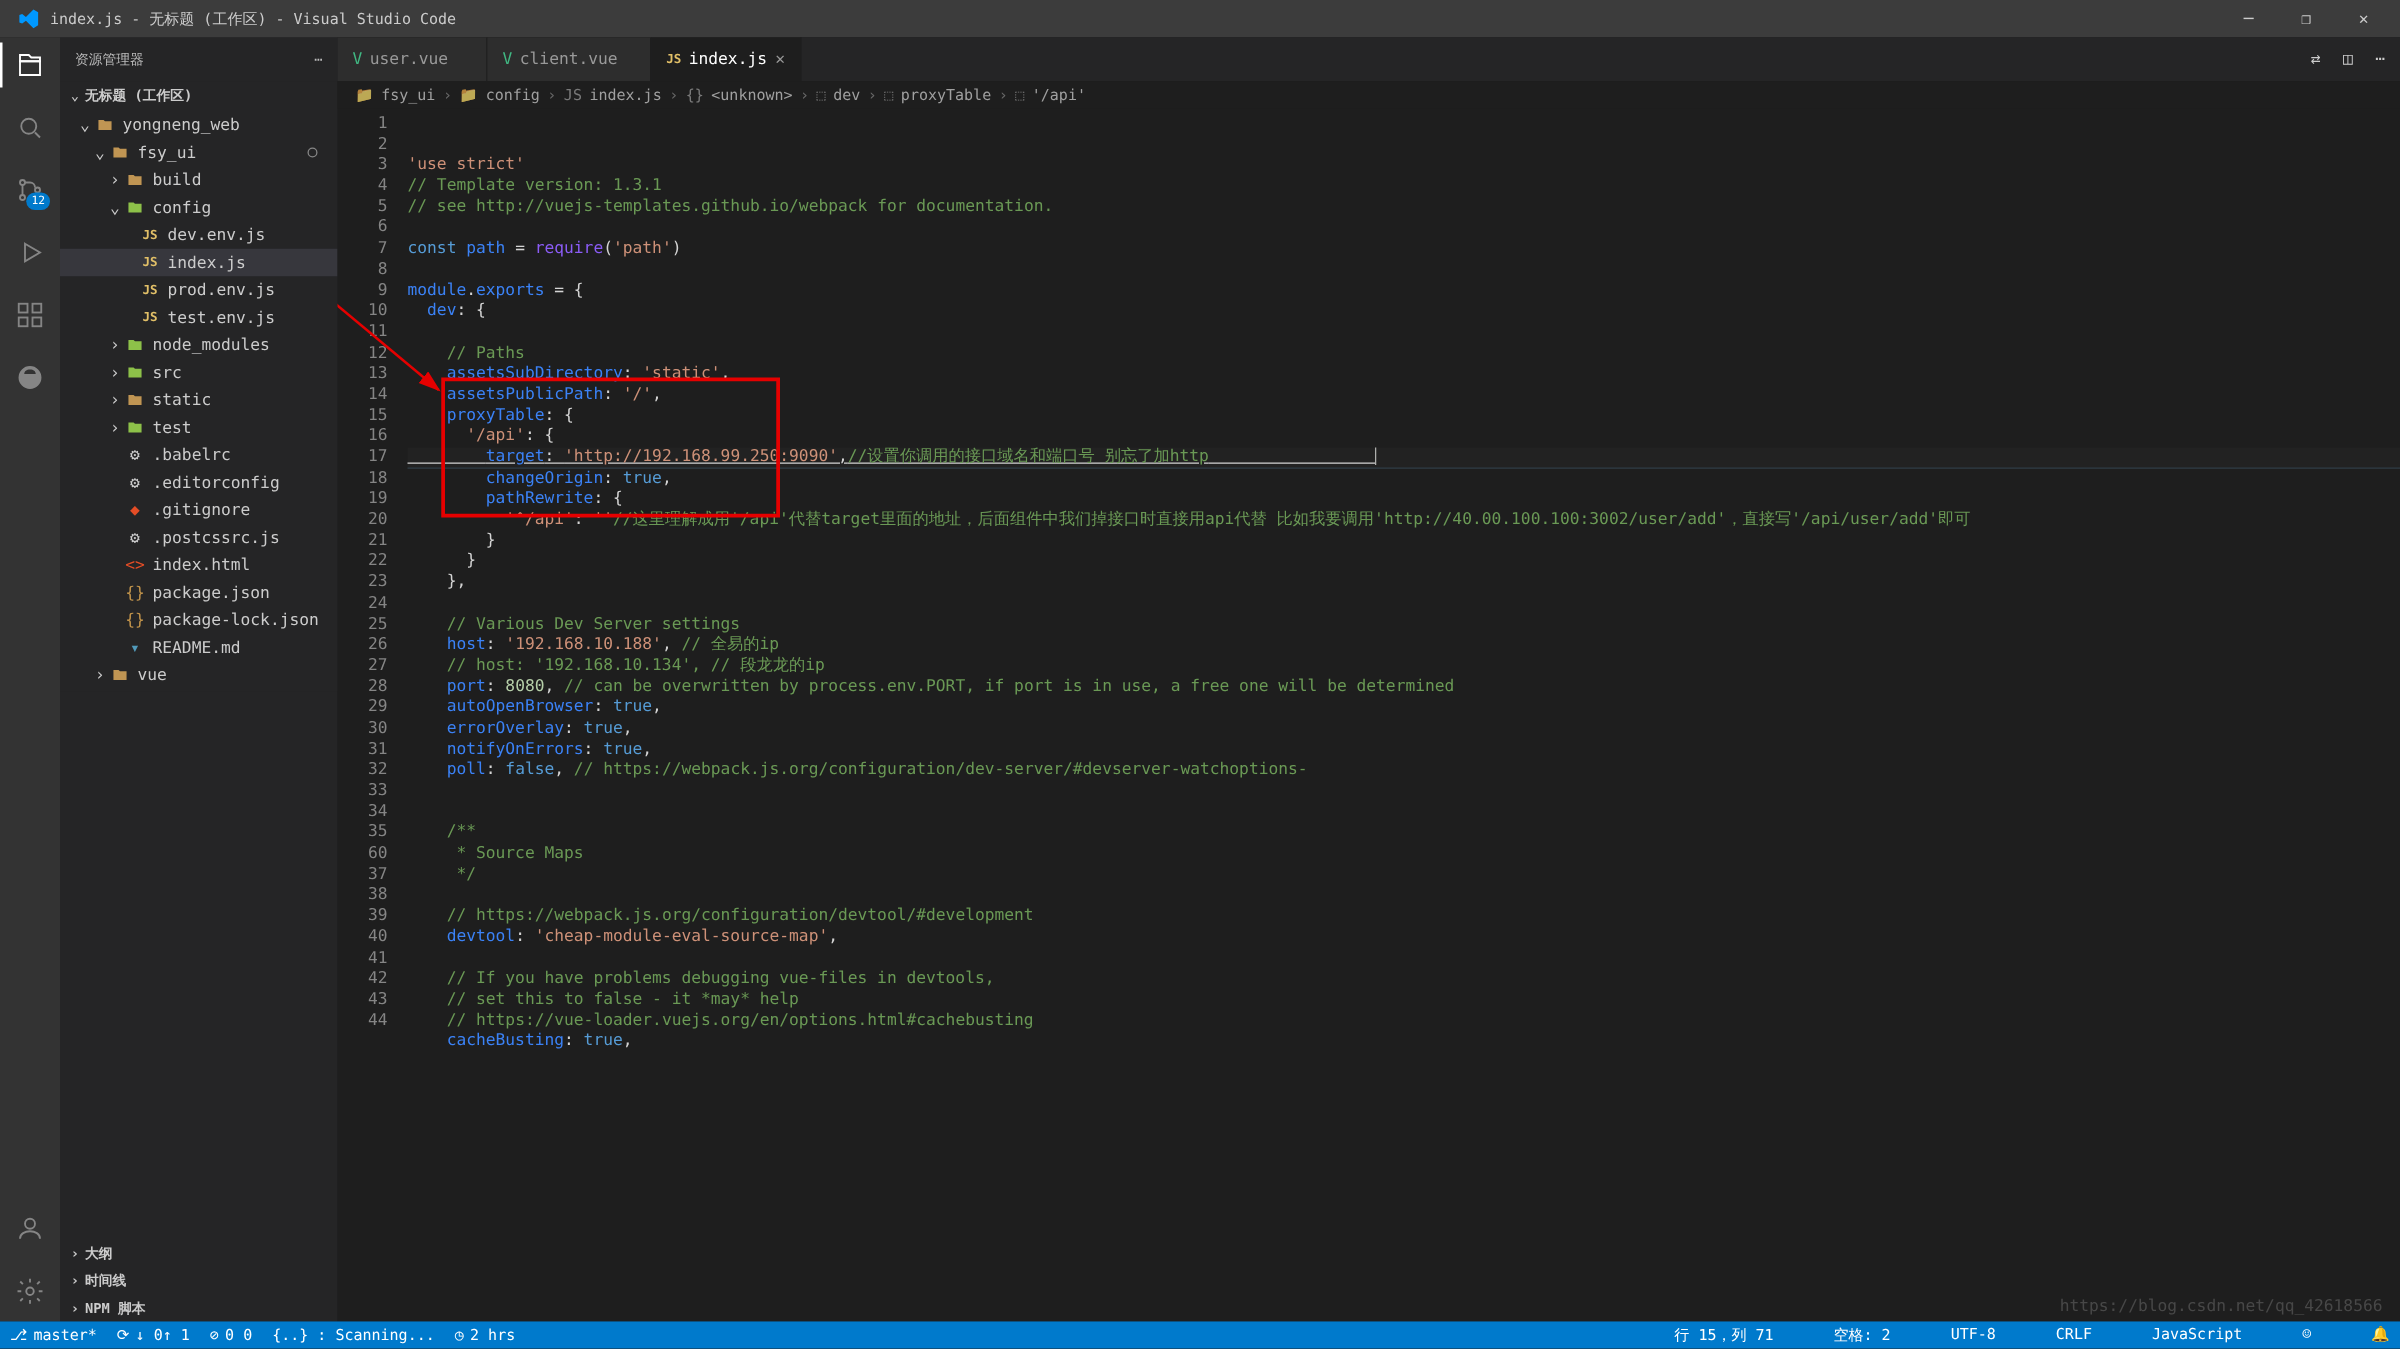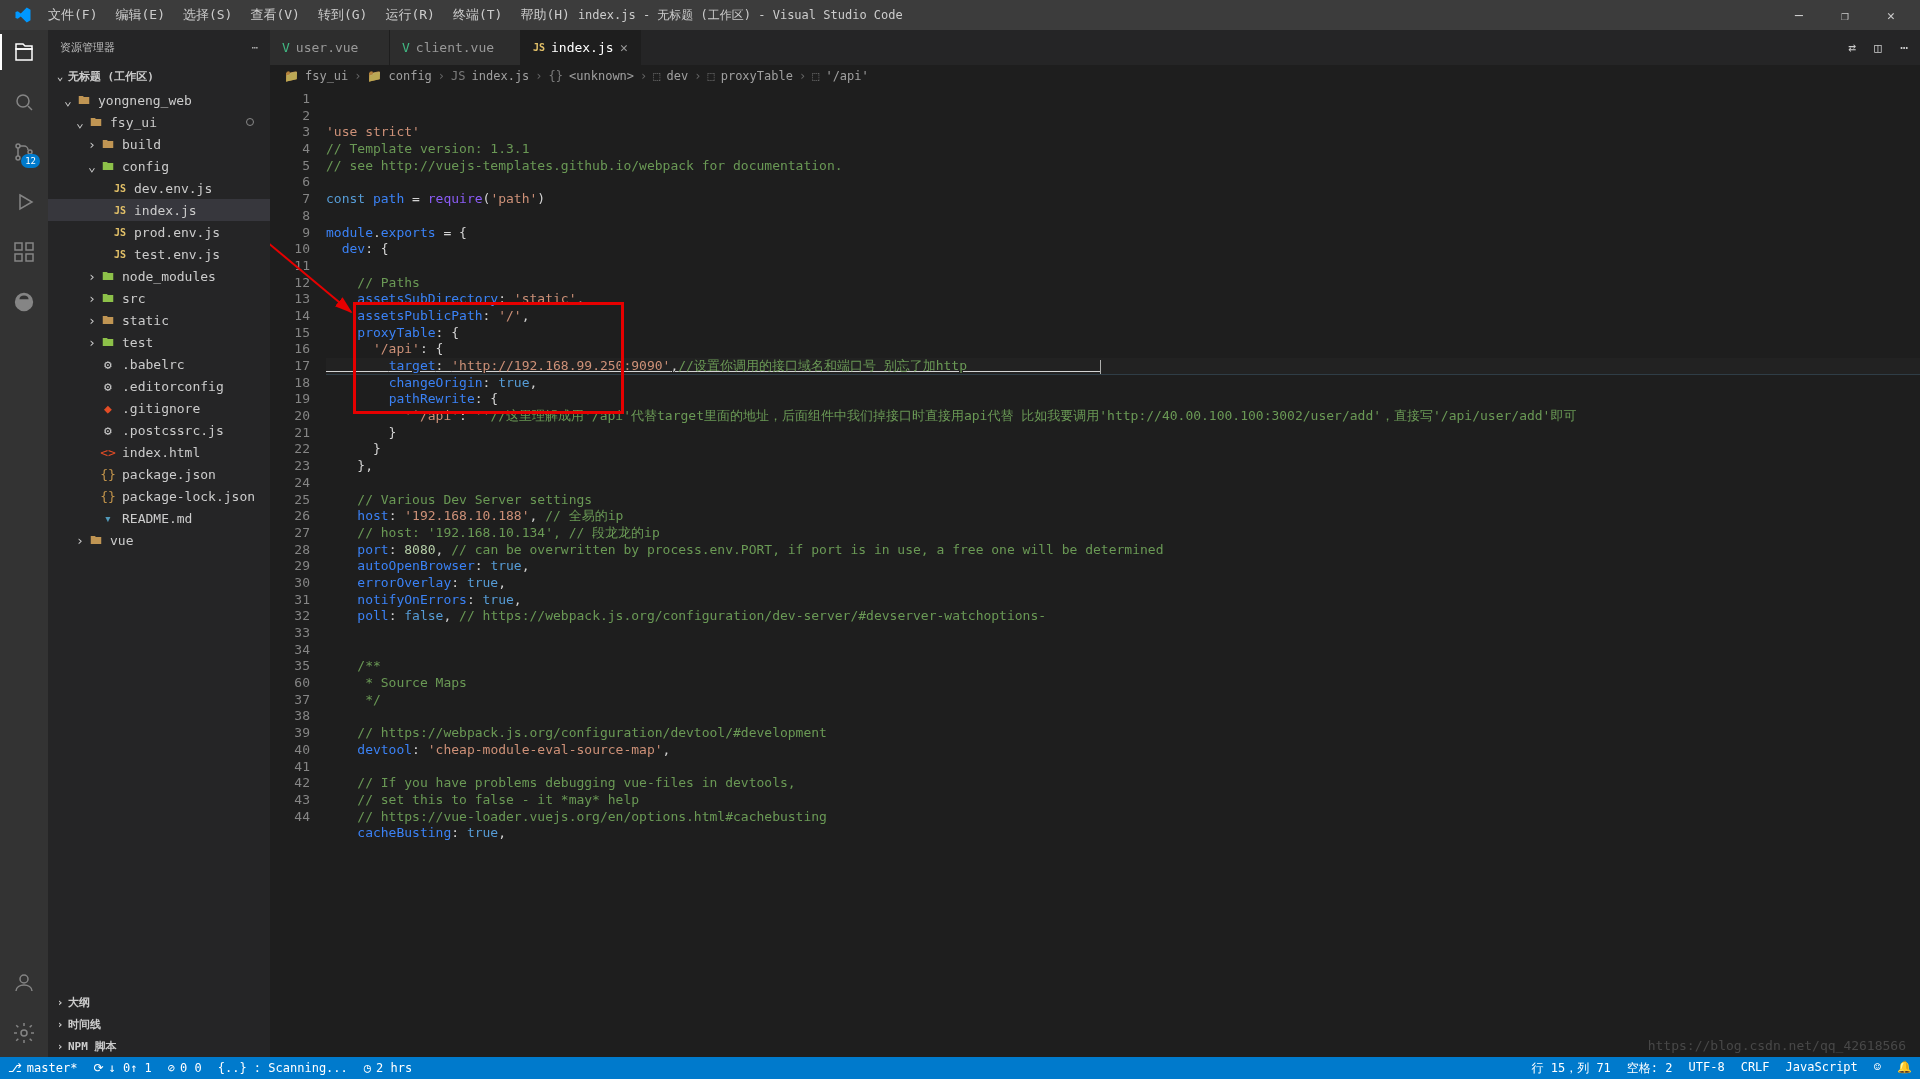--- a/index.html
+++ b/index.html
@@ -54,43 +54,33 @@
 .code .ln { height:16.7px; position:relative; }
 .code .ln.current{ background:rgba(255,255,255,0.02);text-decoration:underline; }
 .code .ln.current::after{content:"";position:absolute;left:0;right:-500px;bottom:0;border-bottom:1px solid #2f3d46;}
 .c-kw{color:#569cd6;} .c-str{color:#ce9178;} .c-cm{color:#6a9955;} .c-fn{color:#8b5cf6;} .c-prop{color:#3b82f6;} .c-lit{color:#569cd6;} .c-num{color:#b5cea8;}
 .c-link{color:#6a9955;}
 .redbox { position:absolute; border:3px solid #e60000; pointer-events:none; }
 .arrow-svg{position:absolute;pointer-events:none;}
 .cursor-caret{display:inline-block;width:1px;height:14px;background:#aeafad;vertical-align:middle;}
 .statusbar { height:22px; background:#007acc; display:flex; align-items:center; font-size:12px; color:#fff; }
 .statusbar .item { padding:0 8px; display:flex; align-items:center; gap:5px; height:100%; }
-.statusbar .right { margin-left:auto; display:flex; }
+.statusbar .right { margin-left:auto; display:flex;gap:32px; }
 .watermark{position:absolute;right:14px;bottom:26px;color:#7a7a7a;opacity:.45;font-size:13px;pointer-events:none;}
 svg { display:block; }
 </style>
 </head>
 <body>
 
 <div class="titlebar">
   <div class="logo">
     <svg viewBox="0 0 24 24" width="18" height="18">
         <path fill="#0098ff" d="M17 2l5 3v14l-5 3-8-8-4 3-3-1V8l3-1 4 3 8-8z"></path>
       </svg>
   </div>
-  <div class="menu" id="menu">
-      <span>文件(F)</span>
-      <span>编辑(E)</span>
-      <span>选择(S)</span>
-      <span>查看(V)</span>
-      <span>转到(G)</span>
-      <span>运行(R)</span>
-      <span>终端(T)</span>
-      <span>帮助(H)</span>
-    </div>
   <div class="title">index.js - 无标题 (工作区) - Visual Studio Code</div>
   <div class="winctl">
     <div>─</div>
     <div>❐</div>
     <div>✕</div>
   </div>
 </div>
 
 <div class="body">
 

